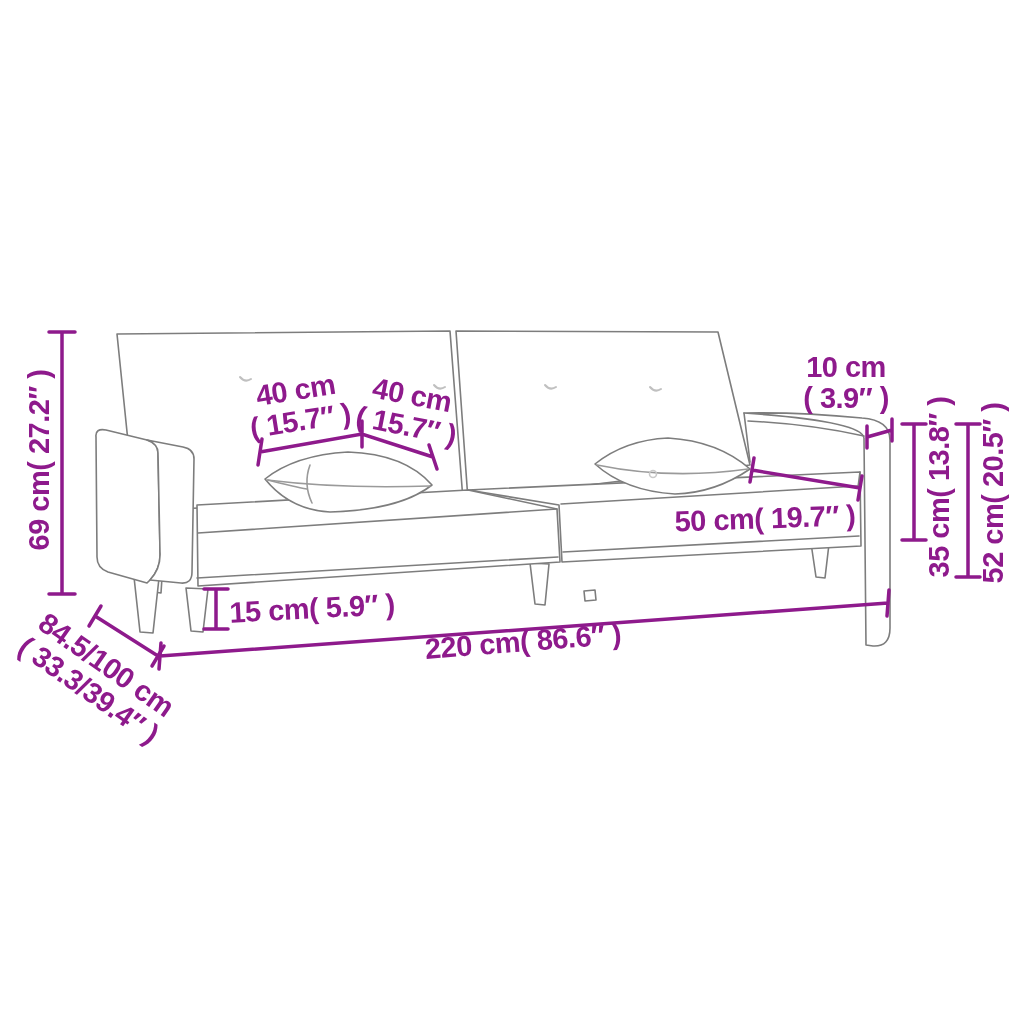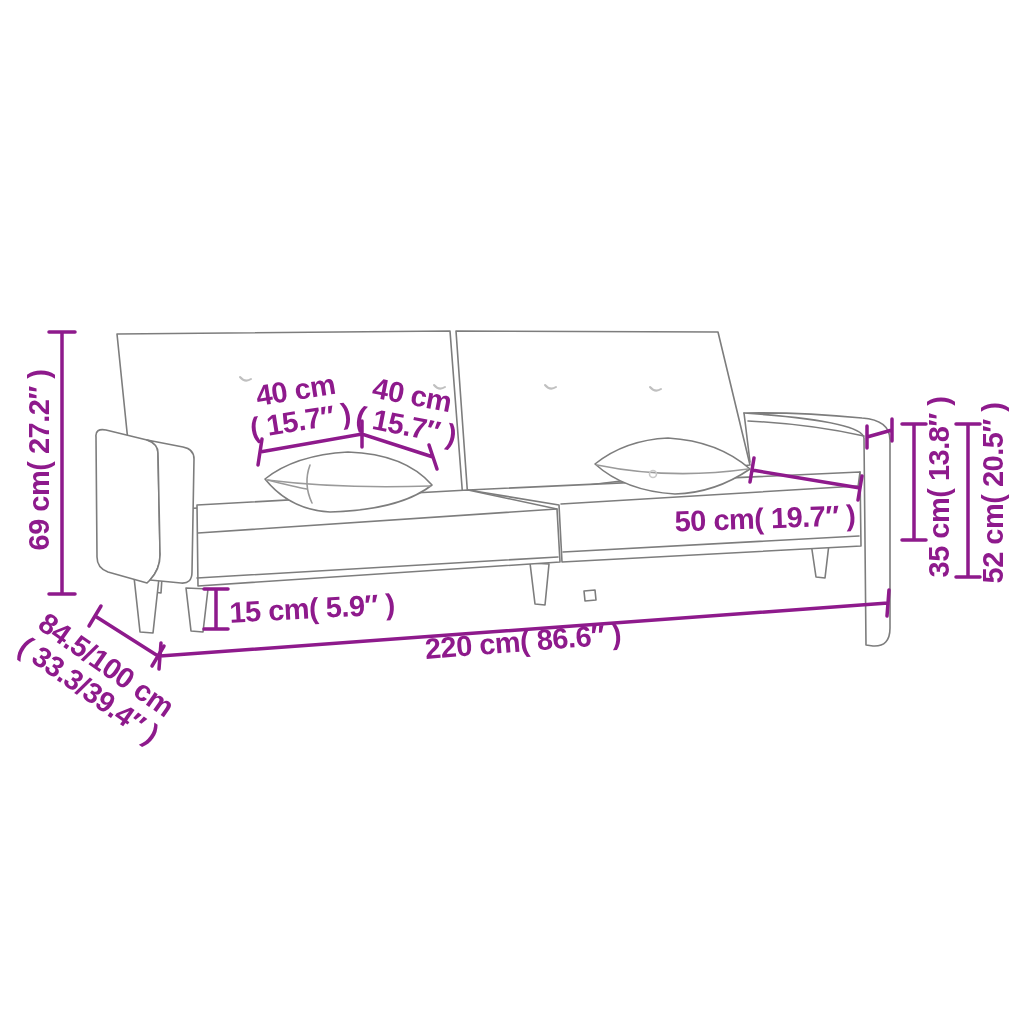--- a/index.html
+++ b/index.html
@@ -113,20 +113,24 @@
   <div class="dim-label" style="left:298px;top:406px;--r:-9deg;">
     <div>40 cm</div>
     <div>( 15.7″ )</div>
   </div>
 
   <div class="dim-label" style="left:409px;top:411px;--r:11deg;">
     <div>40 cm</div>
     <div>( 15.7″ )</div>
   </div>
 
+  <div class="dim-label" style="left:846px;top:383px;">
+    <div>10 cm</div>
+    <div>( 3.9″ )</div>
+  </div>
 
   <div class="dim-label" style="left:765px;top:519px;--r:-2deg;">50 cm( 19.7″ )</div>
 
   <div class="dim-label" style="left:940px;top:487px;--r:-90deg;">35 cm( 13.8″ )</div>
 
   <div class="dim-label" style="left:994px;top:493px;--r:-90deg;">52 cm( 20.5″ )</div>
 
 </div>
 
 </body></html>

